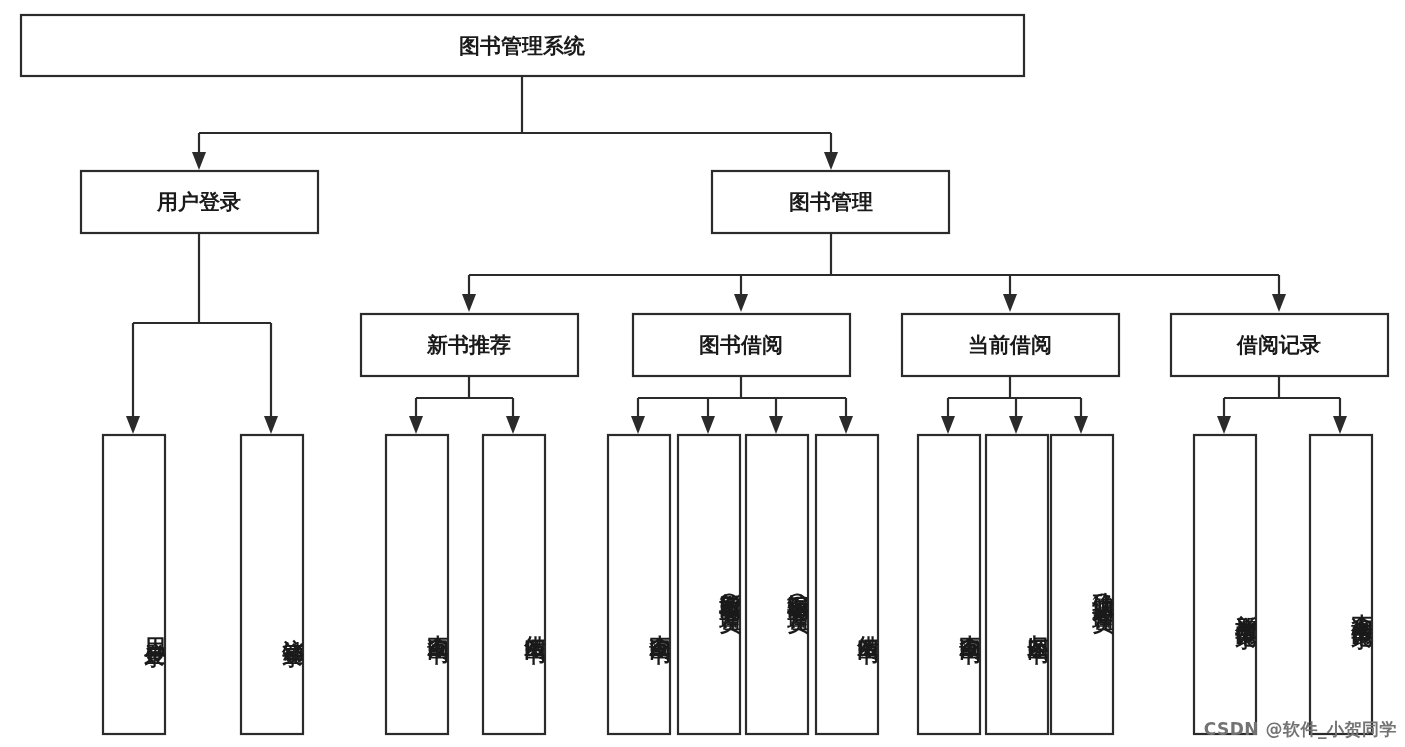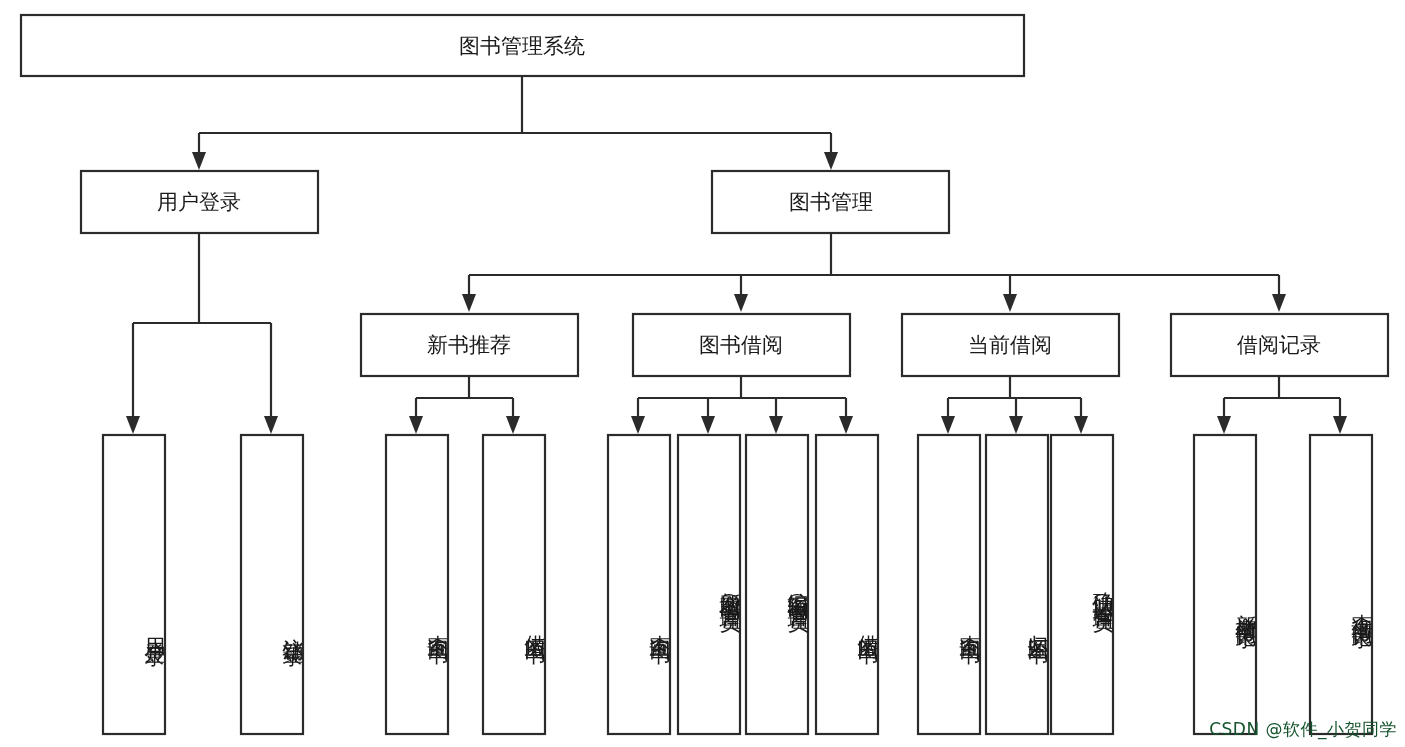--- a/index.html
+++ b/index.html
@@ -11,20 +11,21 @@
     width: 1405px;
     height: 747px;
     font-family: "DejaVu Sans", "Liberation Sans", sans-serif;
     overflow: hidden;
     position: relative;
   }
   #diagram-root {
     position: relative;
     width: 1405px;
     height: 747px;
+    font-weight: bold;
   }
   svg#flow {
     position: absolute;
     left: 0;
     top: 0;
     width: 1405px;
     height: 747px;
   }
   .node-box {
     fill: #ffffff;
@@ -63,21 +64,21 @@
     justify-content: center;
     pointer-events: none;
     user-select: none;
   }
   .watermark {
     position: absolute;
     right: 8px;
     bottom: 6px;
     font-family: "DejaVu Sans", "Liberation Sans", sans-serif;
     font-size: 17px;
-    color: #14532d;
+    color: #737373;
     letter-spacing: 0.5px;
     white-space: nowrap;
   }
 </style>
 </head>
 <body>
 
 <div id="diagram-root">
 
   <svg id="flow" viewBox="0 0 1405 747">

